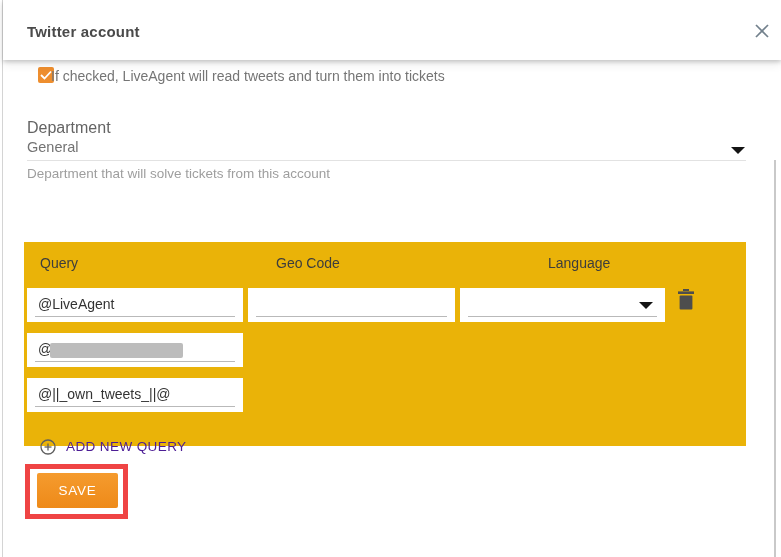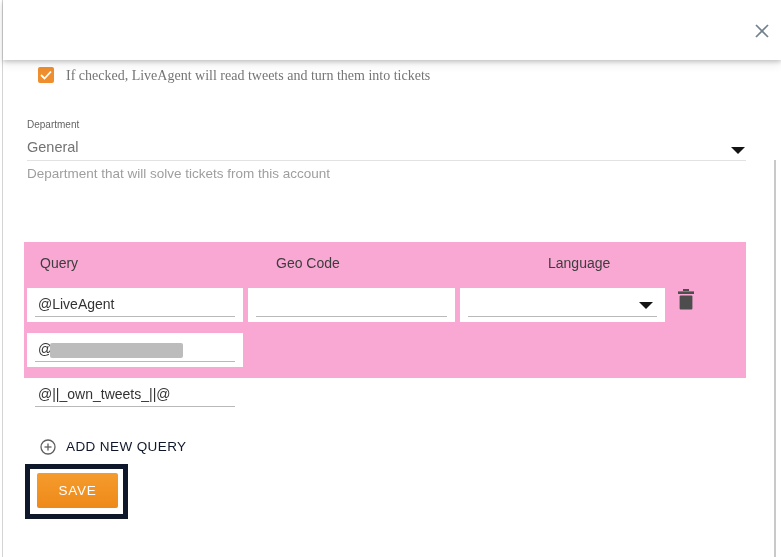--- a/index.html
+++ b/index.html
@@ -20,34 +20,34 @@
     position:absolute;left:24px;top:23px;font-size:15px;font-weight:700;color:#4a4a4a;letter-spacing:.2px;
   }
   .close-btn{position:absolute;right:10px;top:22px;width:18px;height:18px;cursor:pointer;}
 
   
   .checkbox-row{position:absolute;left:38px;top:67px;height:18px;}
   .checkbox{
     position:absolute;left:0;top:0;width:16px;height:16px;border-radius:2px;
     background:#ee8e2e;display:flex;align-items:center;justify-content:center;
   }
-  .checkbox-label{position:absolute;left:28px;top:1px;white-space:nowrap;font-size:14px;color:#757575;font-family:Liberation Serif, serif;}
+  .checkbox-label{position:absolute;left:13px;top:1px;white-space:nowrap;font-size:14px;color:#757575;}
 
   
-  .dept-label{position:absolute;left:27px;top:119px;font-size:10px;color:#646464;}
+  .dept-label{position:absolute;left:27px;top:119px;font-size:16px;color:#646464;}
   .dept-value{position:absolute;left:27px;top:139px;font-size:14.5px;color:#737373;}
   .dept-caret{
     position:absolute;left:731px;top:147px;width:0;height:0;
     border-left:7px solid transparent;border-right:7px solid transparent;border-top:7px solid #141414;
   }
   .dept-underline{position:absolute;left:27px;top:160px;width:719px;height:1px;background:#e2e2e2;}
   .dept-helper{position:absolute;left:27px;top:166px;font-size:13.5px;color:#9e9e9e;}
 
   
-  .panel{position:absolute;left:24px;top:242px;width:722px;height:136px;background:#f9a8d4;}
+  .panel{position:absolute;left:24px;top:242px;width:722px;height:204px;background:#eab308;}
   .col-header{position:absolute;top:13px;font-size:14px;color:#3d3d3d;}
   .col-query{left:16px;}
   .col-geo{left:252px;}
   .col-lang{left:484px;margin-left:40px;}
 
   .inbox{position:absolute;height:34px;background:#ffffff;}
   .inbox input{
     position:absolute;left:0;top:0;width:100%;height:100%;border:none;outline:none;background:transparent;
     font-family:"Liberation Sans", sans-serif;font-size:14px;color:#333333;padding:1px 8px 3px 11px;box-sizing:border-box;
   }
@@ -63,39 +63,40 @@
   }
   .redaction{
     position:absolute;left:23px;top:10px;width:133px;height:15px;background:#bcbcbc;border-radius:2px;
     filter:blur(0.7px);
   }
   .trash-btn{position:absolute;left:653px;top:47px;width:18px;height:21px;cursor:pointer;}
 
   
   .add-query{position:absolute;left:40px;top:438px;height:18px;cursor:pointer;}
   .add-query-icon{position:absolute;left:0;top:1px;}
-  .add-query-label{position:absolute;left:26px;top:1px;white-space:nowrap;font-size:13.5px;color:#0f172a;letter-spacing:.4px;text-align:center;}
+  .add-query-label{position:absolute;left:26px;top:1px;white-space:nowrap;font-size:13.5px;color:#4c1d95;letter-spacing:.4px;text-align:center;}
 
   
-  .save-annotation{position:absolute;left:25px;top:464px;width:93px;height:45px;border:5px solid #0f172a;background:#fff;}
+  .save-annotation{position:absolute;left:25px;top:464px;width:93px;height:45px;border:5px solid #ef4444;background:#fff;}
   .save-btn{
     position:absolute;left:7px;top:4px;width:81px;height:35px;border:none;border-radius:2px;cursor:pointer;
     background:linear-gradient(#f59b2e,#ee8a19);
     color:#ffffff;font-family:"Liberation Sans", sans-serif;font-size:13.5px;letter-spacing:.8px;
   }
 
   .scrollbar-thumb{position:absolute;left:774px;top:160px;bottom:0;width:2px;background:#c9c9c9;}
 </style>
 </head>
 <body>
 
 <div>
   <div class="dialog-left-border"></div>
 
   <div class="dialog-header">
+    <div class="dialog-title">Twitter account</div>
     <div class="close-btn">
       <svg width="18" height="18" viewBox="0 0 18 18">
         <line x1="3" y1="3" x2="15" y2="15" stroke="#72808c" stroke-width="1.7"></line>
         <line x1="15" y1="3" x2="3" y2="15" stroke="#72808c" stroke-width="1.7"></line>
       </svg>
     </div>
   </div>
 
   <div class="checkbox-row">
     <span class="checkbox">

